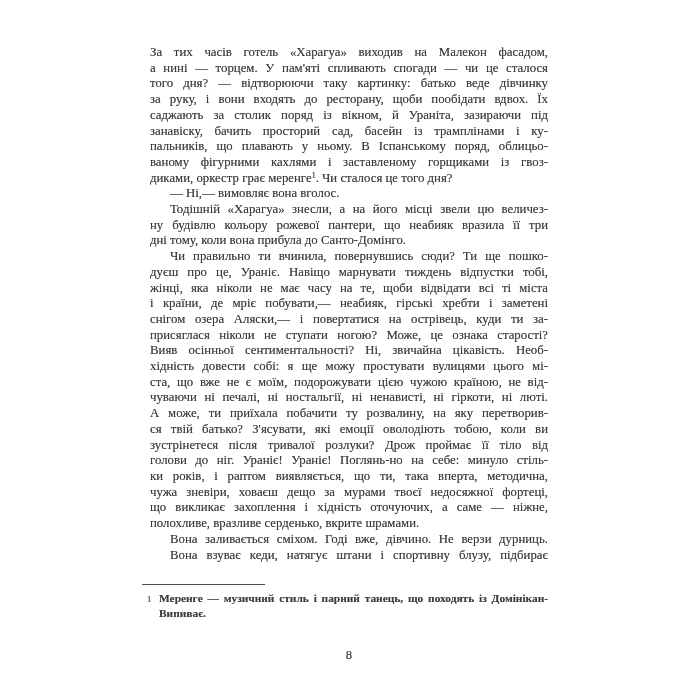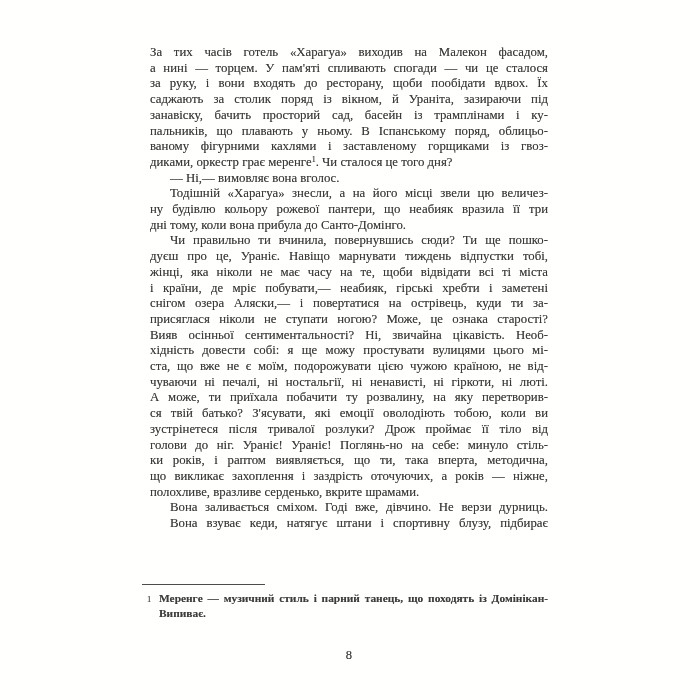--- a/index.html
+++ b/index.html
@@ -78,20 +78,21 @@
   }
 </style>
 </head>
 <body>
 
 <div class="page">
   <div class="text-block" id="body-block">
       <div class="para">
         <div class="line">За тих часів готель «Харагуа» виходив на Малекон фасадом,</div>
         <div class="line">а нині — торцем. У пам'яті спливають спогади — чи це сталося</div>
+        <div class="line">того дня? — відтворюючи таку картинку: батько веде дівчинку</div>
         <div class="line">за руку, і вони входять до ресторану, щоби пообідати вдвох. Їх</div>
         <div class="line">саджають за столик поряд із вікном, й Ураніта, зазираючи під</div>
         <div class="line">занавіску, бачить просторий сад, басейн із трамплінами і ку-</div>
         <div class="line">пальників, що плавають у ньому. В Іспанському поряд, облицьо-</div>
         <div class="line">ваному фігурними кахлями і заставленому горщиками із гвоз-</div>
         <div class="line lastline"><span>диками, оркестр грає меренге</span><sup class="ref">1</sup><span>. Чи сталося це того дня?</span></div>
       </div>
       <div class="para">
         <div class="line indent lastline">— Ні,— вимовляє вона вголос.</div>
       </div>
@@ -109,21 +110,22 @@
         <div class="line">присяглася ніколи не ступати ногою? Може, це ознака старості?</div>
         <div class="line">Вияв осінньої сентиментальності? Ні, звичайна цікавість. Необ-</div>
         <div class="line">хідність довести собі: я ще можу простувати вулицями цього мі-</div>
         <div class="line">ста, що вже не є моїм, подорожувати цією чужою країною, не від-</div>
         <div class="line">чуваючи ні печалі, ні ностальгії, ні ненависті, ні гіркоти, ні люті.</div>
         <div class="line">А може, ти приїхала побачити ту розвалину, на яку перетворив-</div>
         <div class="line">ся твій батько? З'ясувати, які емоції оволодіють тобою, коли ви</div>
         <div class="line">зустрінетеся після тривалої розлуки? Дрож проймає її тіло від</div>
         <div class="line">голови до ніг. Ураніє! Ураніє! Поглянь-но на себе: минуло стіль-</div>
         <div class="line">ки років, і раптом виявляється, що ти, така вперта, методична,</div>
-        <div class="line">що викликає захоплення і заздрість оточуючих, а років — ніжне,</div>
+        <div class="line">чужа зневіри, ховаєш дещо за мурами твоєї недосяжної фортеці,</div>
+        <div class="line">що викликає захоплення і хідність оточуючих, а саме — ніжне,</div>
         <div class="line lastline">полохливе, вразливе серденько, вкрите шрамами.</div>
       </div>
       <div class="para">
         <div class="line indent">Вона заливається сміхом. Годі вже, дівчино. Не верзи дурниць.</div>
       </div>
       <div class="para">
         <div class="line indent">Вона взуває кеди, натягує штани і спортивну блузу, підбирає</div>
       </div>
     </div>
   <div class="footnote-sep"></div>

